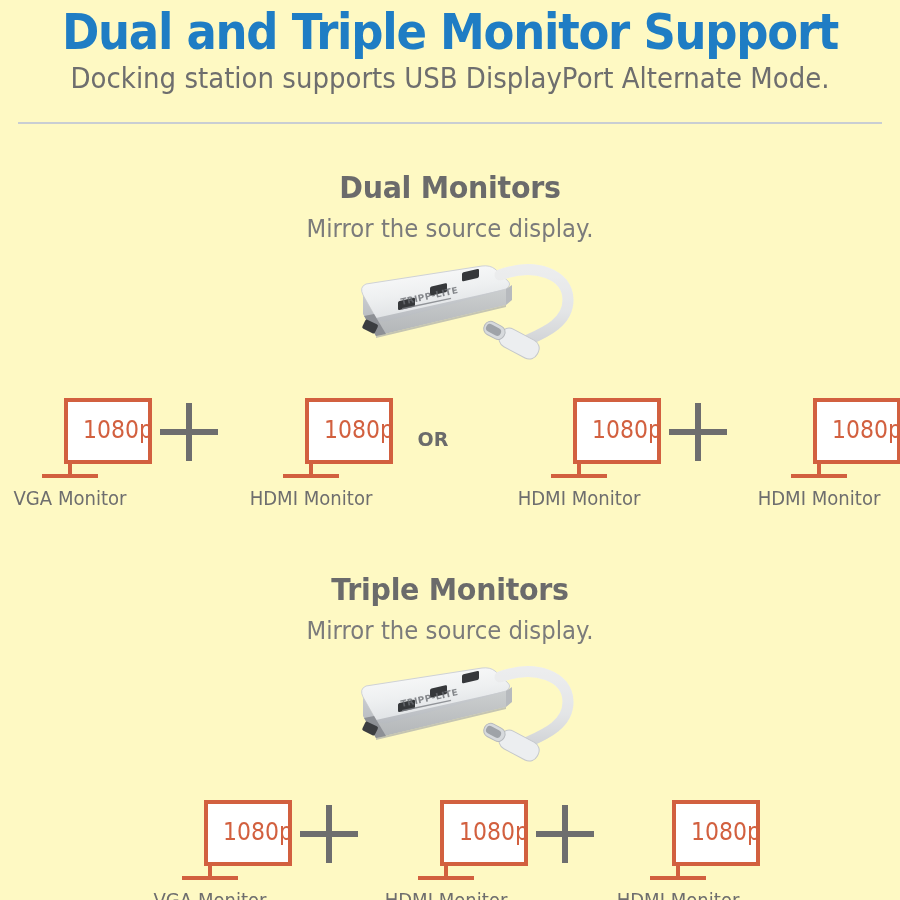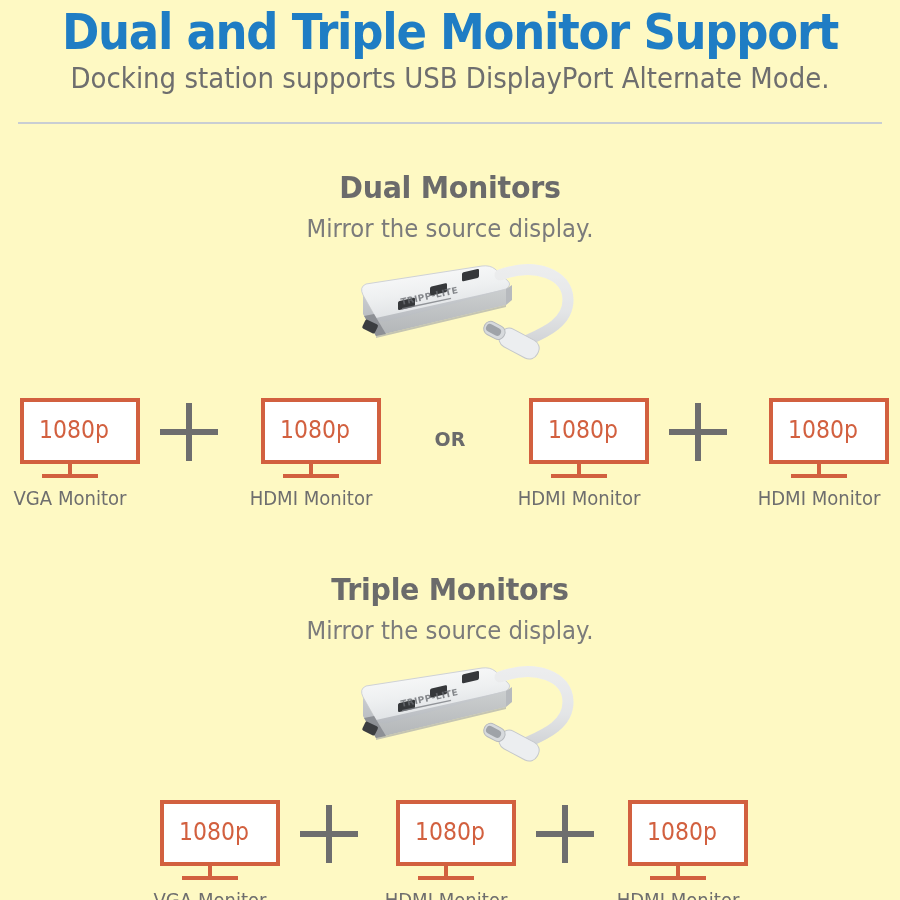--- a/index.html
+++ b/index.html
@@ -82,24 +82,25 @@
   
   .dock { position: absolute; }
 
   
   .mon {
     position: absolute;
     width: 104px;
   }
   .mon .screen {
     position: relative;
-    width: 120px; height: 66px;
+    width: 88px; height: 66px;
     box-sizing: border-box;
     border: 4px solid #d2603f;
     background: #ffffff;
+    margin-left: 44px;
   }
   .mon .res {
     position: absolute;
     left: 0; top: 50%;
     width: 100px;
     transform: translateY(-52%) scaleX(0.88);
     text-align: center;
     font-family: "DejaVu Sans", sans-serif;
     font-weight: normal;
     font-size: 25px;
@@ -234,21 +235,21 @@
 
   <div class="mon" style="left:261px; top:398px;">
     <div class="screen">
       <div class="res">1080p</div>
     </div>
     <div class="neck"></div>
     <div class="base"></div>
     <div class="cap">HDMI Monitor</div>
   </div>
 
-  <div class="or-label" style="left:420px; top:428px;">OR</div>
+  <div class="or-label" style="left:403px; top:428px;">OR</div>
 
   <div class="mon" style="left:529px; top:398px;">
     <div class="screen">
       <div class="res">1080p</div>
     </div>
     <div class="neck"></div>
     <div class="base"></div>
     <div class="cap">HDMI Monitor</div>
   </div>
 

